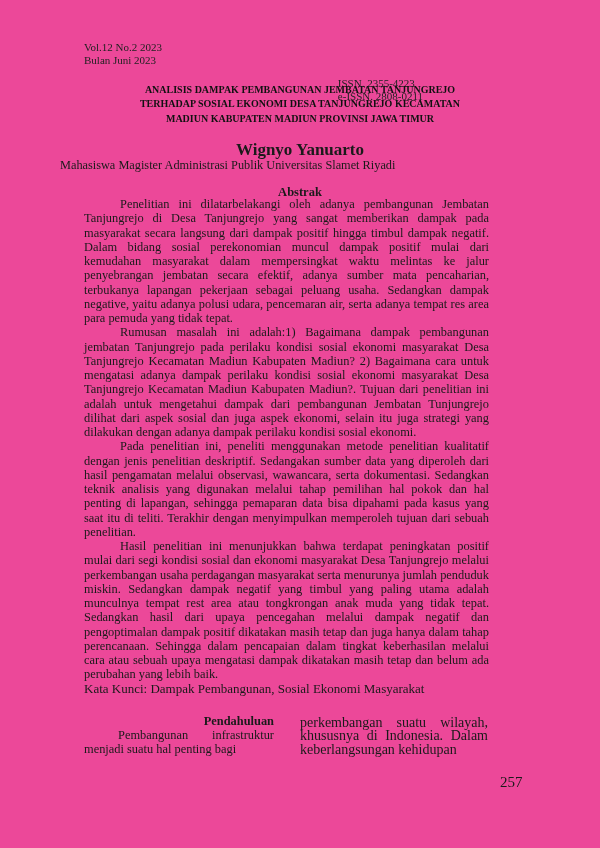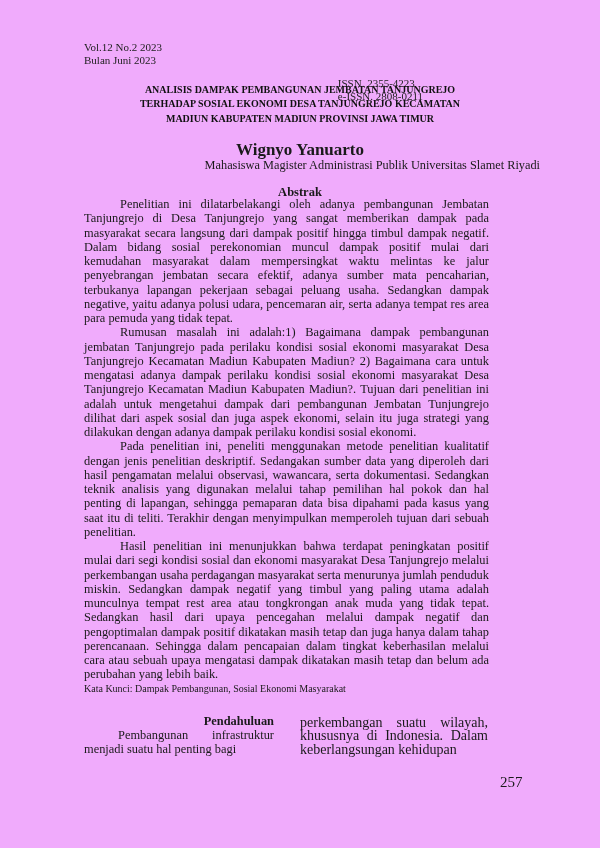--- a/index.html
+++ b/index.html
@@ -12,21 +12,21 @@
       height: 848px;
       position: relative;
       overflow: hidden;
       font-family: "Liberation Serif", "DejaVu Serif", serif;
       color: #1a1a1a;
     }
     .page {
       position: absolute;
       left: 0; top: 0;
       width: 600px; height: 848px;
-      background: #f0abfc;
+      background: #ec4899;
     }
     .hdr {
       position: absolute;
       top: 41px;
       font-size: 11px;
       line-height: 13px;
       color: #222;
     }
     .hdr-left { left: 84px; }
     .hdr-right { right: 177px; text-align: left; margin-top: 36px; }
@@ -53,21 +53,21 @@
       text-align: center;
       font-weight: bold;
       font-size: 17px;
       line-height: 14px;
     }
     .affil {
       position: absolute;
       top: 158px;
       left: 60px;
       width: 480px;
-      text-align: right;
+      text-align: left;
       font-size: 12.3px;
       line-height: 14px;
       white-space: nowrap;
     }
     .abs-head {
       position: absolute;
       top: 185px;
       left: 60px;
       width: 480px;
       text-align: center;
@@ -87,21 +87,21 @@
     }
     .abstract p {
       margin: 0;
       text-indent: 36px;
     }
     .keywords {
       position: absolute;
       top: 682px;
       left: 84px;
       width: 420px;
-      font-size: 10px;
+      font-size: 13px;
       line-height: 14px;
       white-space: nowrap;
     }
 
     .col-left {
       position: absolute;
       top: 715px;
       left: 84px;
       width: 190px;
       font-size: 12.4px;

